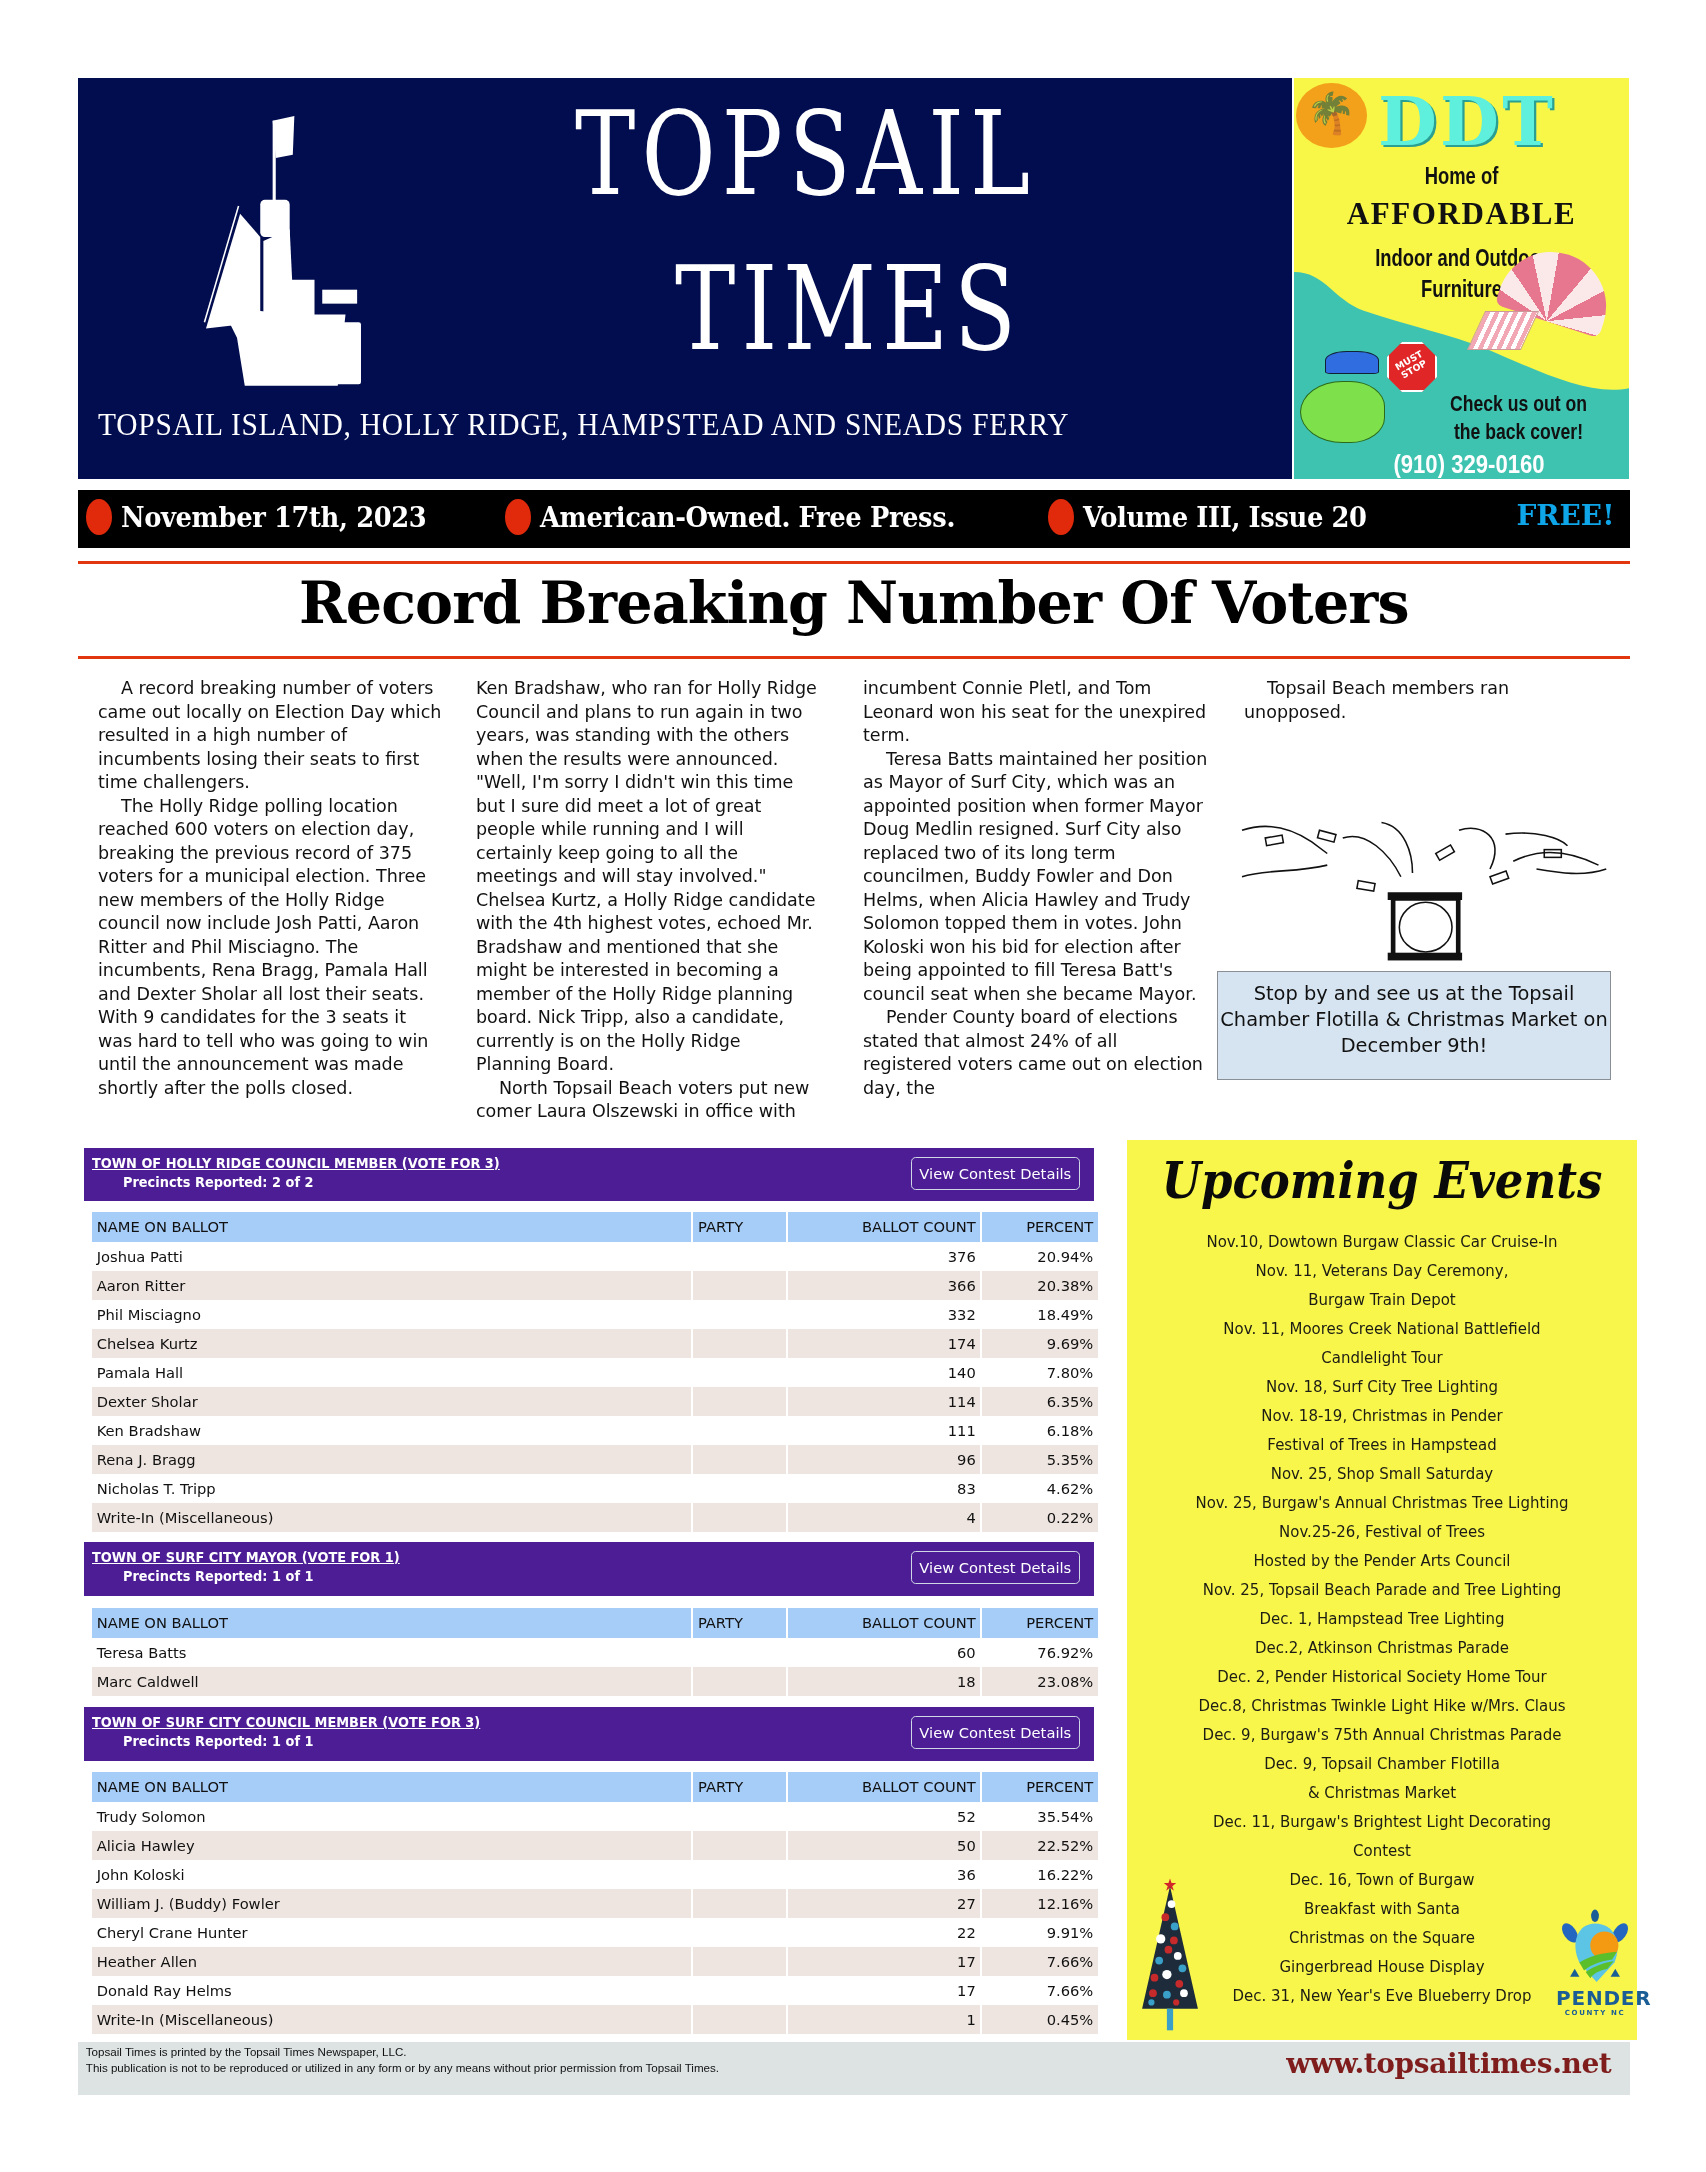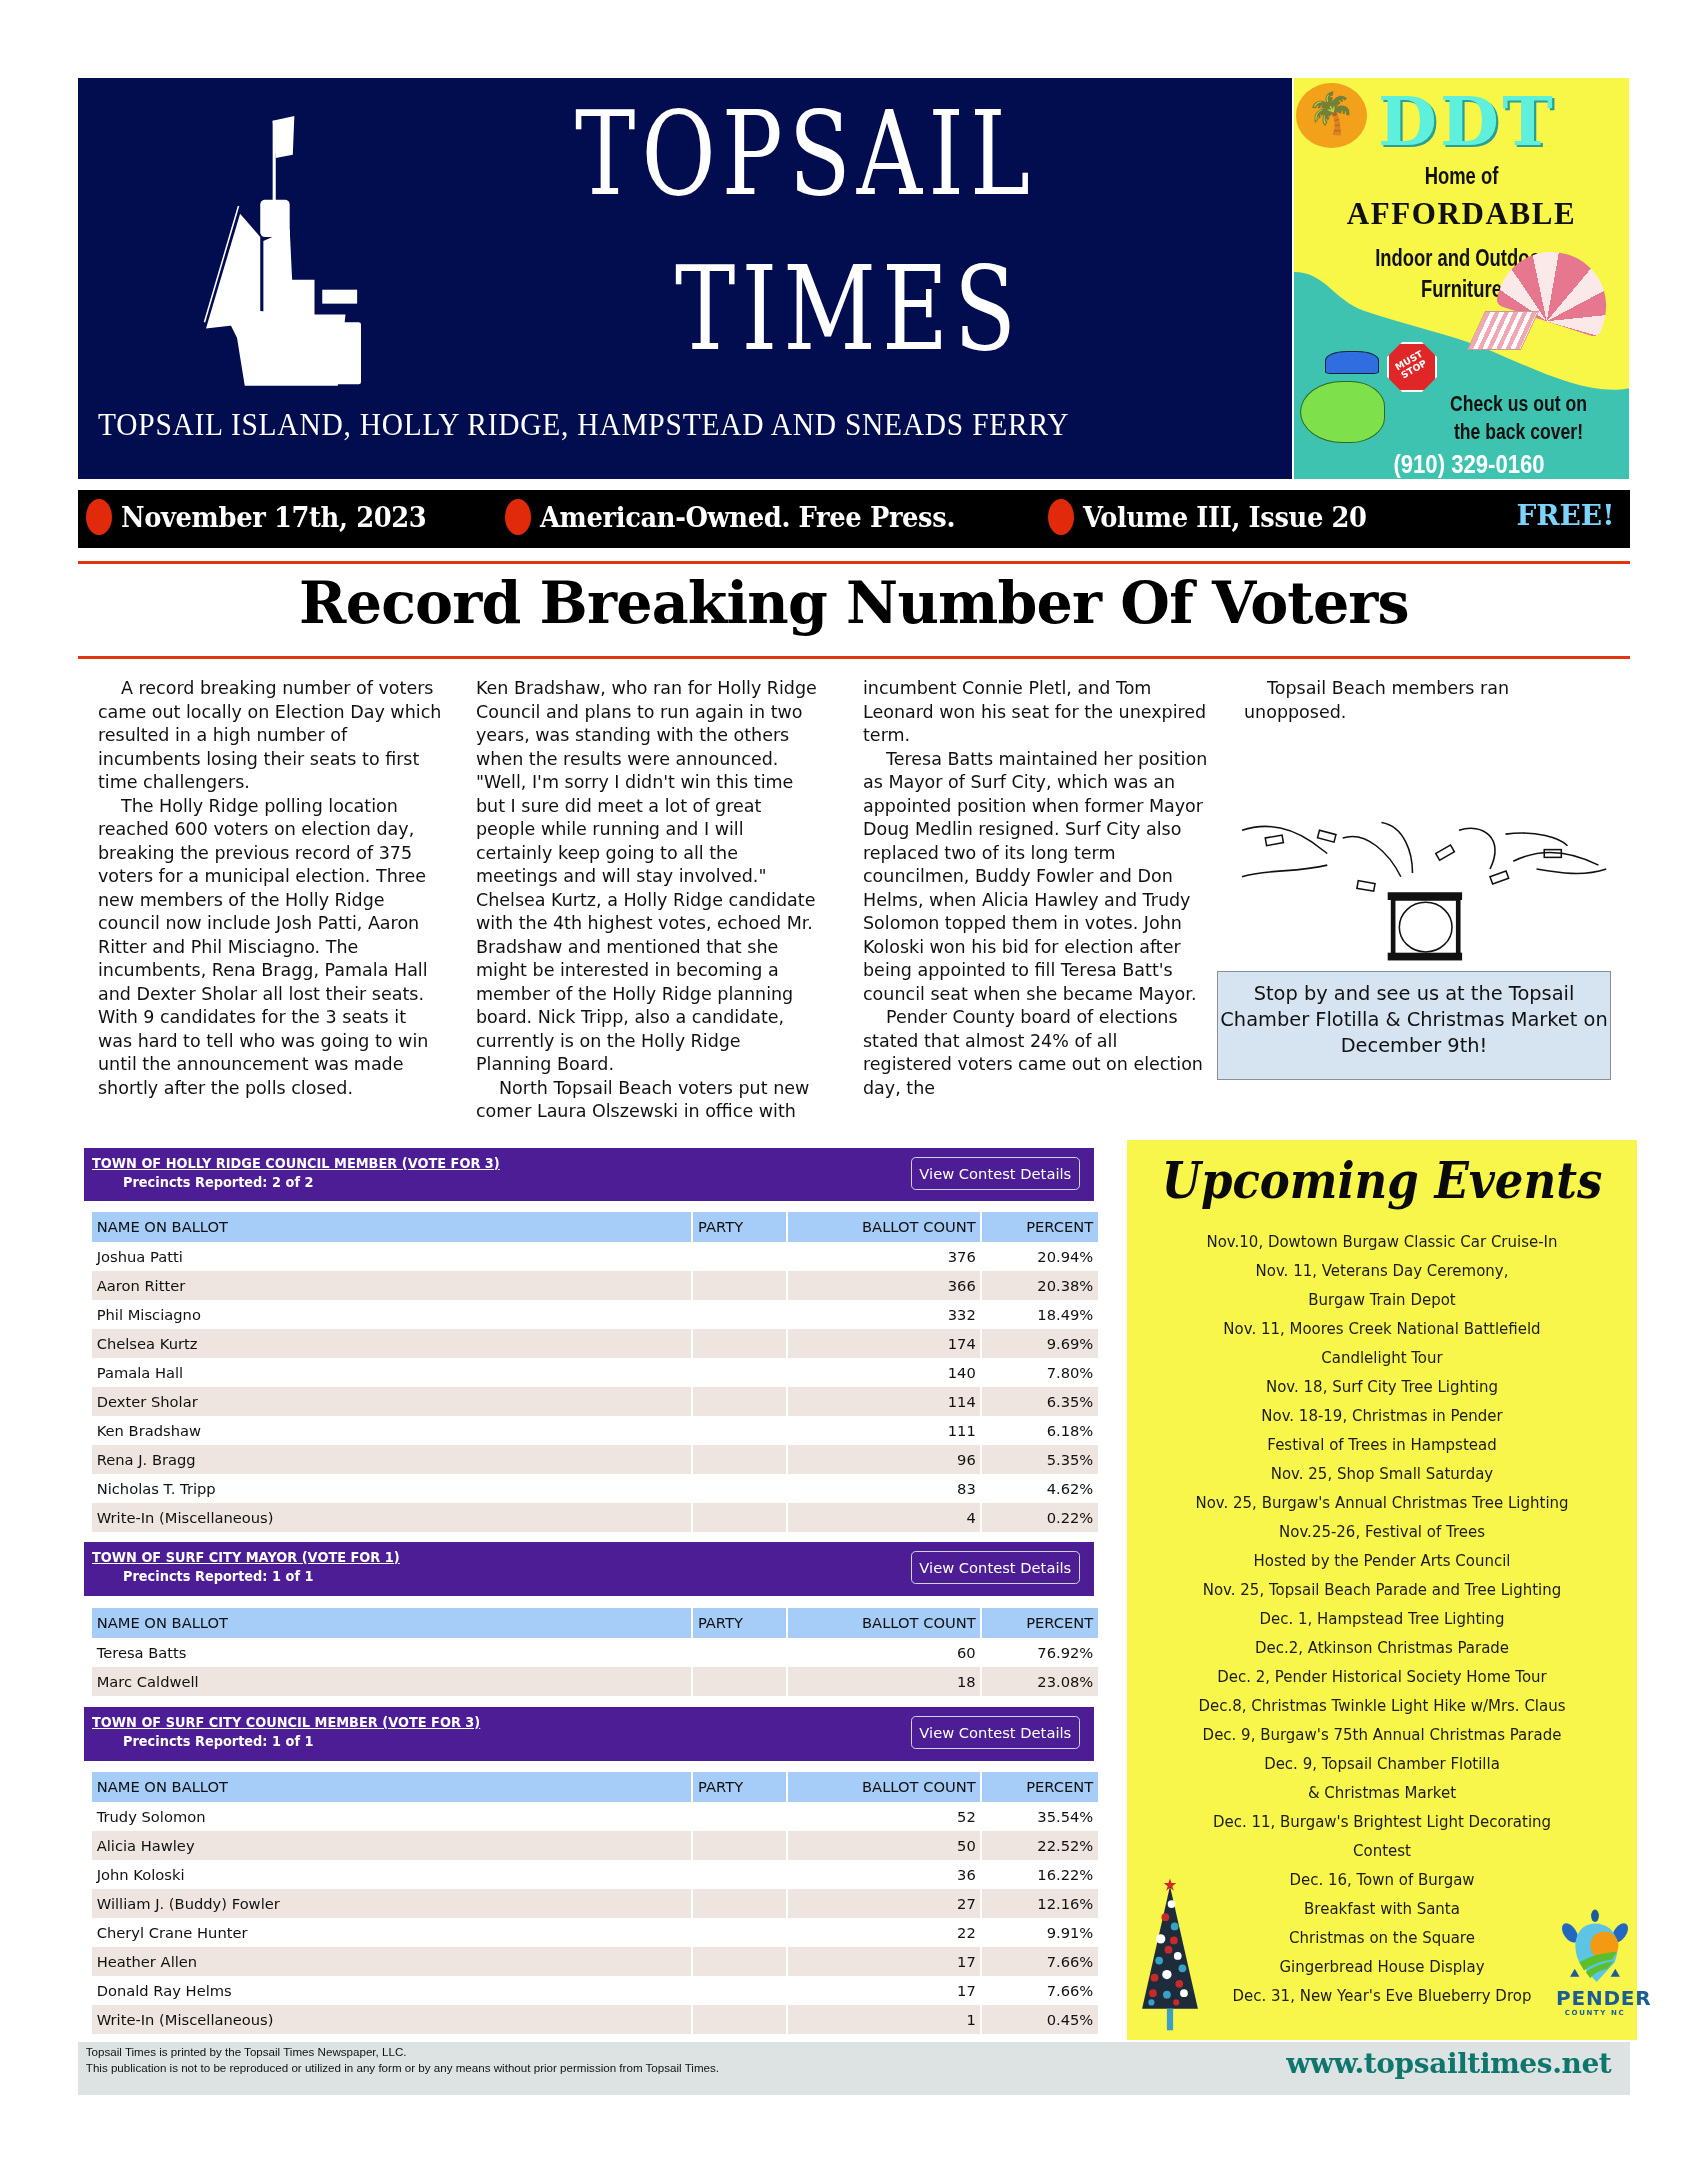--- a/index.html
+++ b/index.html
@@ -45,21 +45,21 @@
   .ad .chair { position: absolute; left: 182px; top: 233px; width: 54px; height: 39px; background: repeating-linear-gradient(90deg,#f2a8b4 0 4.7px,#fff 4.7px 9.3px); transform: skewX(-25deg); border: 0.8px solid #c99; }
 
   
   .infobar { position: absolute; left: 78px; top: 490px; width: 1552px; height: 58px; background: #000; }
   .info-item { position: absolute; top: 9.3px; display: flex; align-items: center; gap: 9.3px; white-space: nowrap; }
   .dot { width: 26px; height: 36px; border-radius: 50%; background: #e12a0b; display: inline-block; }
   .info-text { color: #fff; font-family: "DejaVu Serif", serif; font-weight: bold; font-size: 28px; letter-spacing: -0.4px; transform: scaleX(0.92); transform-origin: left center; }
   .info-1 { left: 7.8px; }
   .info-2 { left: 427px; }
   .info-3 { left: 970px; }
-  .info-free { position: absolute; right: 15.5px; top: 9.3px; color: #7dd3fc; font-family: "DejaVu Serif", serif; font-weight: bold; font-size: 28px; }
+  .info-free { position: absolute; right: 15.5px; top: 9.3px; color: #0ea5e9; font-family: "DejaVu Serif", serif; font-weight: bold; font-size: 28px; }
 
   
   .rule { position: absolute; left: 78px; width: 1552px; height: 3.1px; background: #e2360f; }
   .rule.r1 { top: 561px; } .rule.r2 { top: 656px; }
   .headline { position: absolute; left: 78px; top: 569px; width: 1552px; text-align: center; font-family: "DejaVu Serif", serif; font-weight: bold;
     font-size: 57px; letter-spacing: -0.8px; color: #000; }
 
   
   .col { position: absolute; top: 677px; width: 345px; font-family: "DejaVu Sans", sans-serif; font-size: 17.5px; line-height: 23.5px; color: #111; }
   .col p { margin: 0; }
@@ -94,21 +94,21 @@
   .events-list li { font-family: "DejaVu Sans", sans-serif; font-size: 16.3px; line-height: 29px; color: #1c1c14; white-space: nowrap; transform: scaleX(0.92); }
   .tree { position: absolute; left: 12.4px; top: 729px; width: 62px; height: 163px; }
   .pender { position: absolute; left: 429px; top: 768px; width: 78px; height: 116px; }
   .pender-name { position: absolute; left: 0; top: 78px; width: 78px; text-align: center; font-family: "DejaVu Sans", sans-serif; font-weight: bold; font-size: 20px; color: #1b5e95; letter-spacing: 0.8px; }
   .pender-sub { position: absolute; left: 0; top: 101px; width: 78px; text-align: center; font-family: "DejaVu Sans", sans-serif; font-weight: bold; font-size: 7px; color: #1b5e95; letter-spacing: 1.6px; }
 
   
   .footer { position: absolute; left: 78px; top: 2042px; width: 1552px; height: 53px; background: #dde3e3; }
   .foot-l1, .foot-l2 { position: absolute; left: 7.8px; font-family: "Liberation Sans", sans-serif; font-size: 11.6px; color: #111; white-space: nowrap; }
   .foot-l1 { top: 3.1px; } .foot-l2 { top: 18.6px; }
-  .foot-url { position: absolute; right: 18.6px; top: 4.7px; font-family: "DejaVu Serif", serif; font-weight: bold; font-size: 28px; color: #0f766e; letter-spacing: -0.4px; }
+  .foot-url { position: absolute; right: 18.6px; top: 4.7px; font-family: "DejaVu Serif", serif; font-weight: bold; font-size: 28px; color: #7f1d1d; letter-spacing: -0.4px; }
 </style>
 </head>
 <body>
 
 <header class="masthead">
   <svg class="ship" viewBox="0 0 260 360">
     <g fill="#ffffff">
       <polygon points="96,10 124,4 122,54 100,58"></polygon>
       <rect x="96" y="10" width="4" height="105"></rect>
       <rect x="80" y="112" width="38" height="48" rx="6"></rect>

